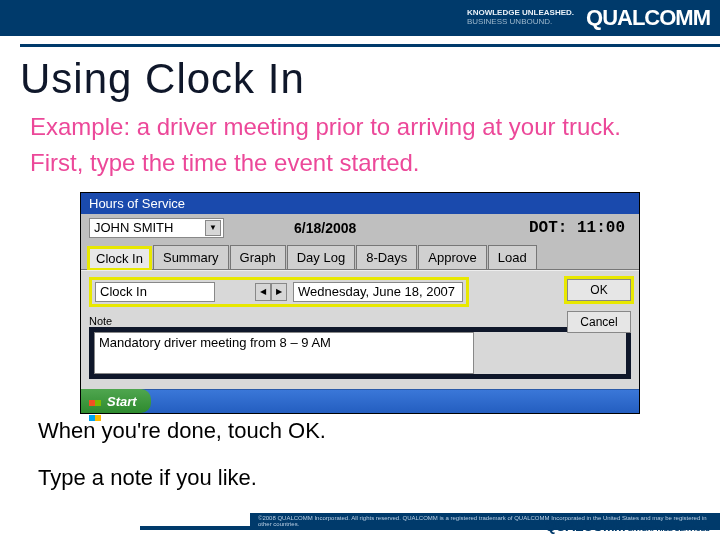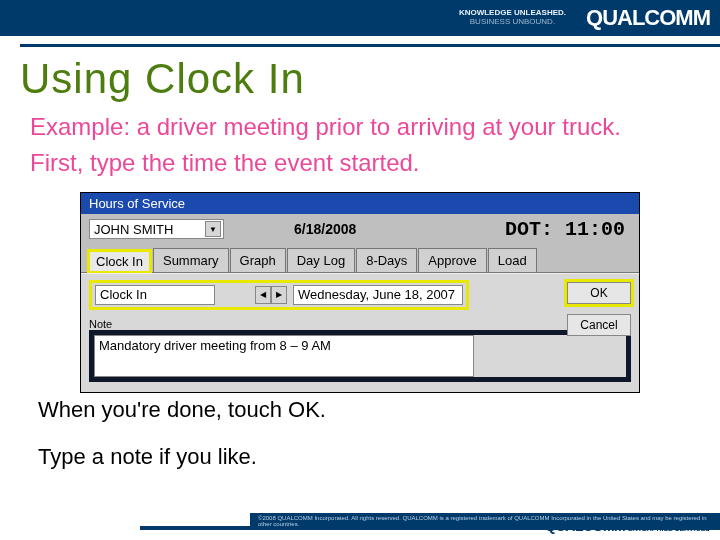--- a/index.html
+++ b/index.html
@@ -1,36 +1,36 @@
 <!DOCTYPE html>
 <html><head>
 <meta charset="utf-8">
 <style>
   * { box-sizing: border-box; margin: 0; padding: 0; }
   html, body { width: 720px; height: 540px; font-family: Arial, sans-serif; background: #fff; overflow: hidden; }
   .slide { width: 720px; height: 540px; position: relative; }
   
   .topbar { background: #003a6b; height: 36px; position: relative; }
   .topbar-inner { position: absolute; right: 10px; top: 5px; display: flex; align-items: center; }
-  .tagline { color: #9db8cd; font-size: 8px; line-height: 1.1; text-align: center; margin-right: 20px; }
+  .tagline { color: #9db8cd; font-size: 8px; line-height: 1.1; text-align: left; margin-right: 12px; }
   .tagline b { color: #e8f0f7; }
   .brand { color: #fff; font-weight: 700; font-size: 22px; letter-spacing: -1px; }
   .hr-gap { height: 8px; background: #fff; }
   .thinbar { height: 3px; background: #003a6b; margin-left: 20px; }
   
-  .title { font-family: Impact, 'Arial Black', sans-serif; font-size: 42px; color: #4d7c0f; letter-spacing: 1px; margin: 8px 0 8px 20px; }
+  .title { font-family: Impact, 'Arial Black', sans-serif; font-size: 42px; color: #0f172a; letter-spacing: 1px; margin: 8px 0 8px 20px; }
   .body-text { font-size: 24px; color: #ec4899; margin: 4px 30px 0 30px; line-height: 1.35; }
   
   .mock { width: 560px; margin: 12px auto 0 auto; border: 1px solid #000; background: #bfbfbf; position: relative; }
   .mock-title { background: #1a4aad; color: #fff; font-size: 13px; padding: 3px 8px; font-family: Liberation Sans, sans-serif; }
   .row1 { background: #bfbfbf; padding: 4px 8px; display: flex; align-items: center; font-family: Tahoma, sans-serif; font-size: 14px; }
   .dropdown { background: #fff; border: 1px solid #888; width: 135px; height: 20px; display: flex; align-items: center; justify-content: space-between; padding: 0 2px 0 4px; font-size: 13px; }
   .dd-btn { width: 16px; height: 16px; background: #d6d6d6; border: 1px solid #888; display: flex; align-items: center; justify-content: center; font-size: 8px; }
   .date1 { font-weight: bold; margin-left: 70px; }
-  .dot { font-weight: bold; margin-left: auto; font-family: 'Courier New', monospace; font-size: 20px; margin-right: 6px; }
+  .dot { font-weight: bold; margin-left: auto; font-family: 'Courier New', monospace; font-size: 16px; margin-right: 6px; }
   .tabs { background: #bfbfbf; padding: 0 6px; display: flex; align-items: flex-end; height: 28px; border-bottom: 1px solid #777; }
   .tab { border: 1px solid #777; border-bottom: none; background: #d0d0d0; font-size: 13px; padding: 4px 9px; margin-right: 1px; font-family: Tahoma, sans-serif; }
   .tab.active { background: #e8e8e8; }
   .hl-tab { border: 3px solid #e8e800; margin-bottom: -2px; padding: 2px 6px; }
   .panel { background: #d8d8d8; padding: 6px 8px 10px 8px; border-top: 1px solid #eee; position: relative; min-height: 110px; }
   .ci-row { display: flex; align-items: center; }
   .ci-box { border: 3px solid #e8e800; display: flex; align-items: center; padding: 2px 3px; }
   .ci-field { background: #fff; border: 1px solid #888; width: 120px; height: 20px; font-size: 13px; padding: 1px 4px; font-family: Tahoma, sans-serif; }
   .arrow-btn { width: 16px; height: 18px; background: #d6d6d6; border: 1px solid #888; display: inline-flex; align-items: center; justify-content: center; font-size: 8px; }
   .date2 { background: #fff; border: 1px solid #888; height: 20px; width: 170px; font-size: 13px; display: flex; align-items: center; padding: 0 4px; font-family: Tahoma, sans-serif; }
@@ -114,20 +114,29 @@
       <div class="note-box">
         <div class="note-field">Mandatory driver meeting from 8 – 9 AM</div>
       </div>
 
       <div class="btn-stack">
         <div class="wbtn hl">OK</div>
         <div class="wbtn">Cancel</div>
       </div>
     </div>
 
+    <div class="taskbar">
+      <div class="start">
+        <span class="start-flag">
+          <span style="background:#f25022"></span><span style="background:#7fba00"></span><br>
+          <span style="background:#00a4ef"></span><span style="background:#ffb900"></span>
+        </span>
+        <span>Start</span>
+      </div>
+    </div>
   </div>
 
   <div class="below-text" style="margin-top:0">When you're done, touch OK.</div>
   <div class="below-text">Type a note if you like.</div>
 
   <div class="footer">
     <div class="foot-bar"></div>
     <div class="foot-copy">©2008 QUALCOMM Incorporated. All rights reserved. QUALCOMM is a registered trademark of QUALCOMM Incorporated in the United States and may be registered in other countries.</div>
     <div class="foot-brand">
       <span class="q">QUALCOMM</span>

